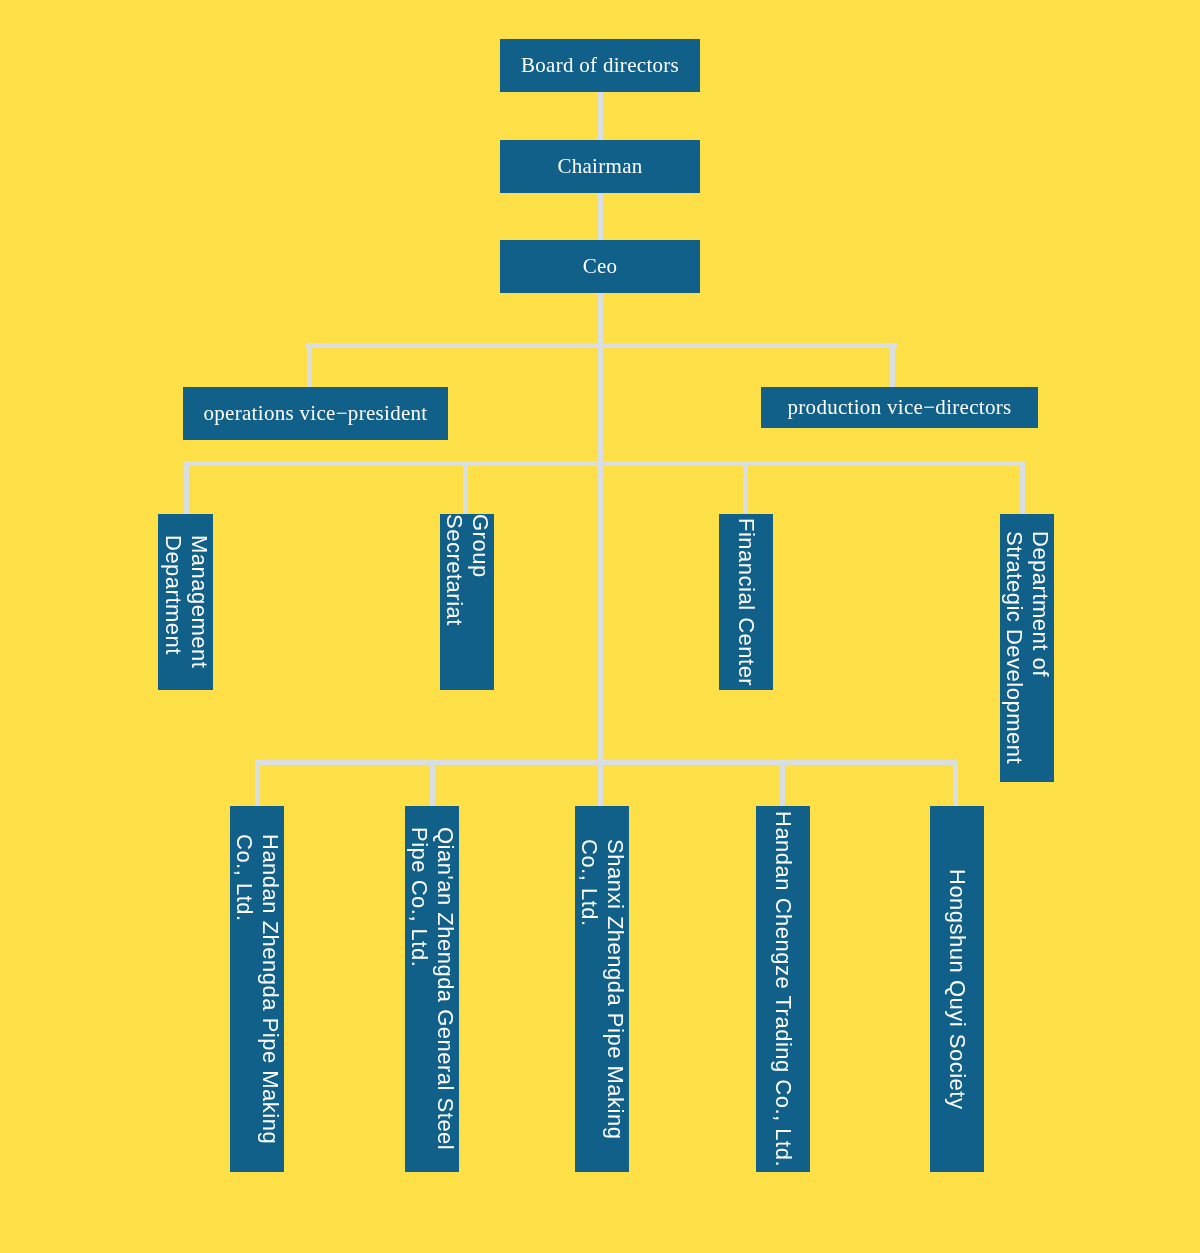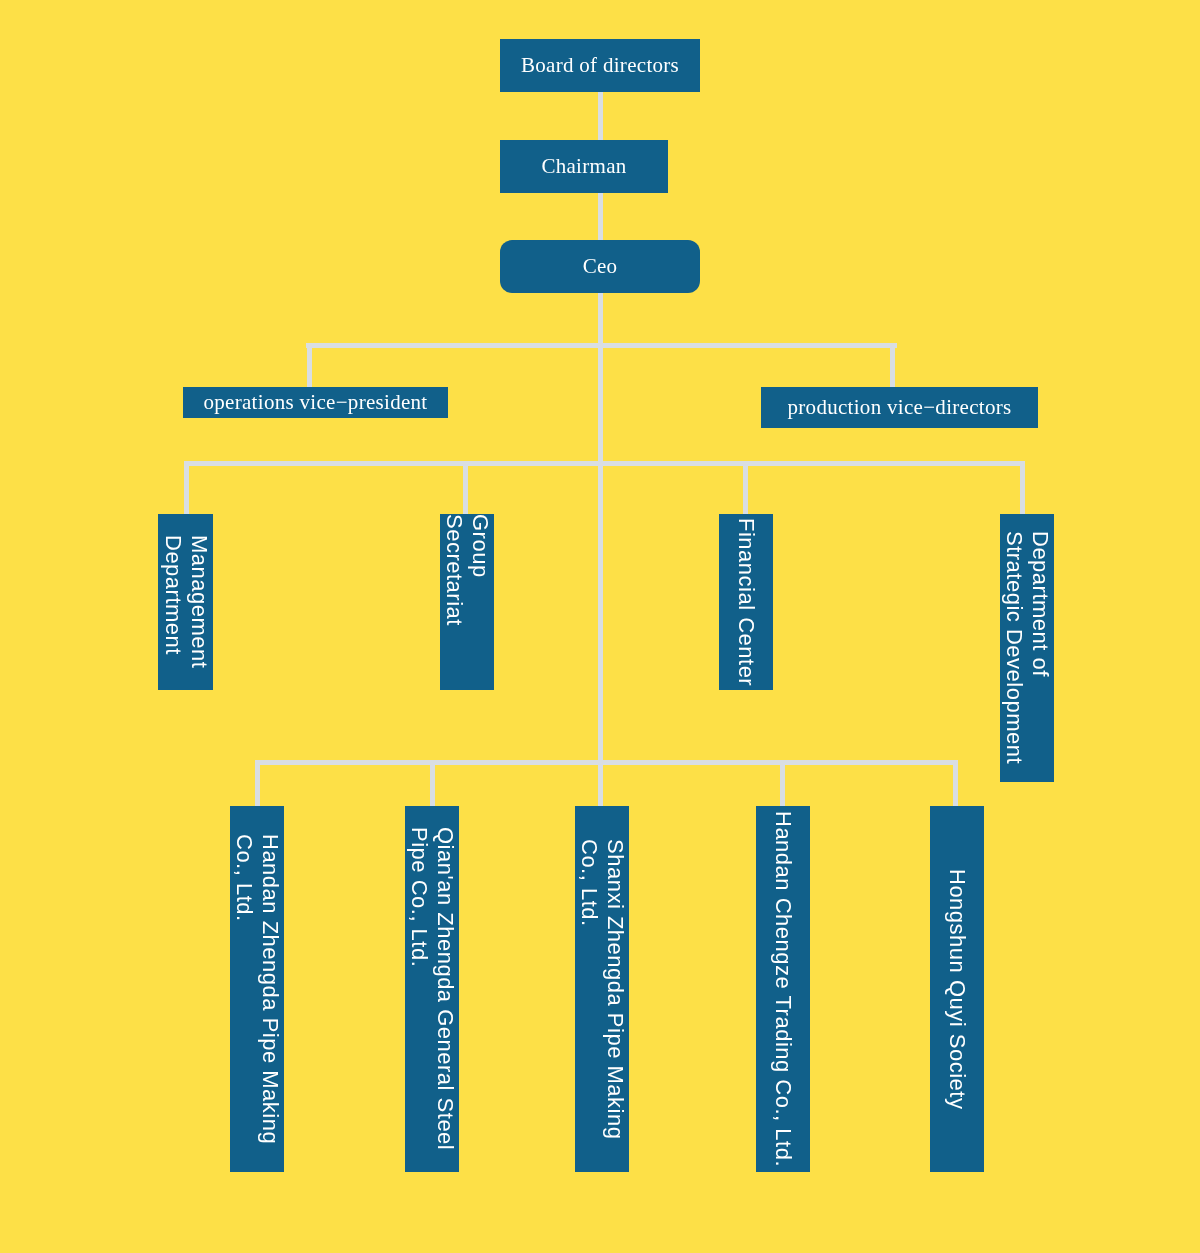--- a/index.html
+++ b/index.html
@@ -39,24 +39,24 @@
   <div class="cline" style="left:463px; top:463px; width:5px; height:52px;"></div>
   <div class="cline" style="left:743px; top:463px; width:5px;   height:52px;"></div>
   <div class="cline" style="left:1020px; top:463px; width:5px;  height:52px;"></div>
   <div class="cline" style="left:255px; top:760px; width:703px; height:5px;"></div>
   <div class="cline" style="left:255px; top:762px; width:5px;  height:45px;"></div>
   <div class="cline" style="left:430px; top:762px; width:5px;   height:45px;"></div>
   <div class="cline" style="left:780px; top:762px; width:5px;   height:45px;"></div>
   <div class="cline" style="left:953px; top:762px; width:5px;   height:45px;"></div>
 
   <div class="node h-node" style="left:500px; top:39px; width:200px; height:53px;">Board of directors</div>
-  <div class="node h-node" style="left:500px; top:140px; width:168px; height:53px;">Chairman</div>
-  <div class="node h-node" style="left:500px; top:240px; width:200px; height:53px;border-radius:12px;">Ceo</div>
+  <div class="node h-node" style="left:500px; top:140px; width:200px; height:53px;">Chairman</div>
+  <div class="node h-node" style="left:500px; top:240px; width:200px; height:53px;">Ceo</div>
 
-  <div class="node h-node" style="left:183px; top:387px; width:265px; height:31px;">operations vice−president</div>
+  <div class="node h-node" style="left:183px; top:387px; width:265px; height:53px;">operations vice−president</div>
   <div class="node h-node" style="left:761px; top:387px; width:277px; height:41px;">production vice−directors</div>
 
   <div class="node v-node" style="left:158px; top:514px; width:55px; height:176px;">
     <span class="vtext">Management
 Department</span>
   </div>
   <div class="node v-node" style="left:440px; top:514px; width:54px; height:176px;">
     <span class="vtext">Group Secretariat</span>
   </div>
   <div class="node v-node" style="left:719px; top:514px; width:54px; height:176px;">

